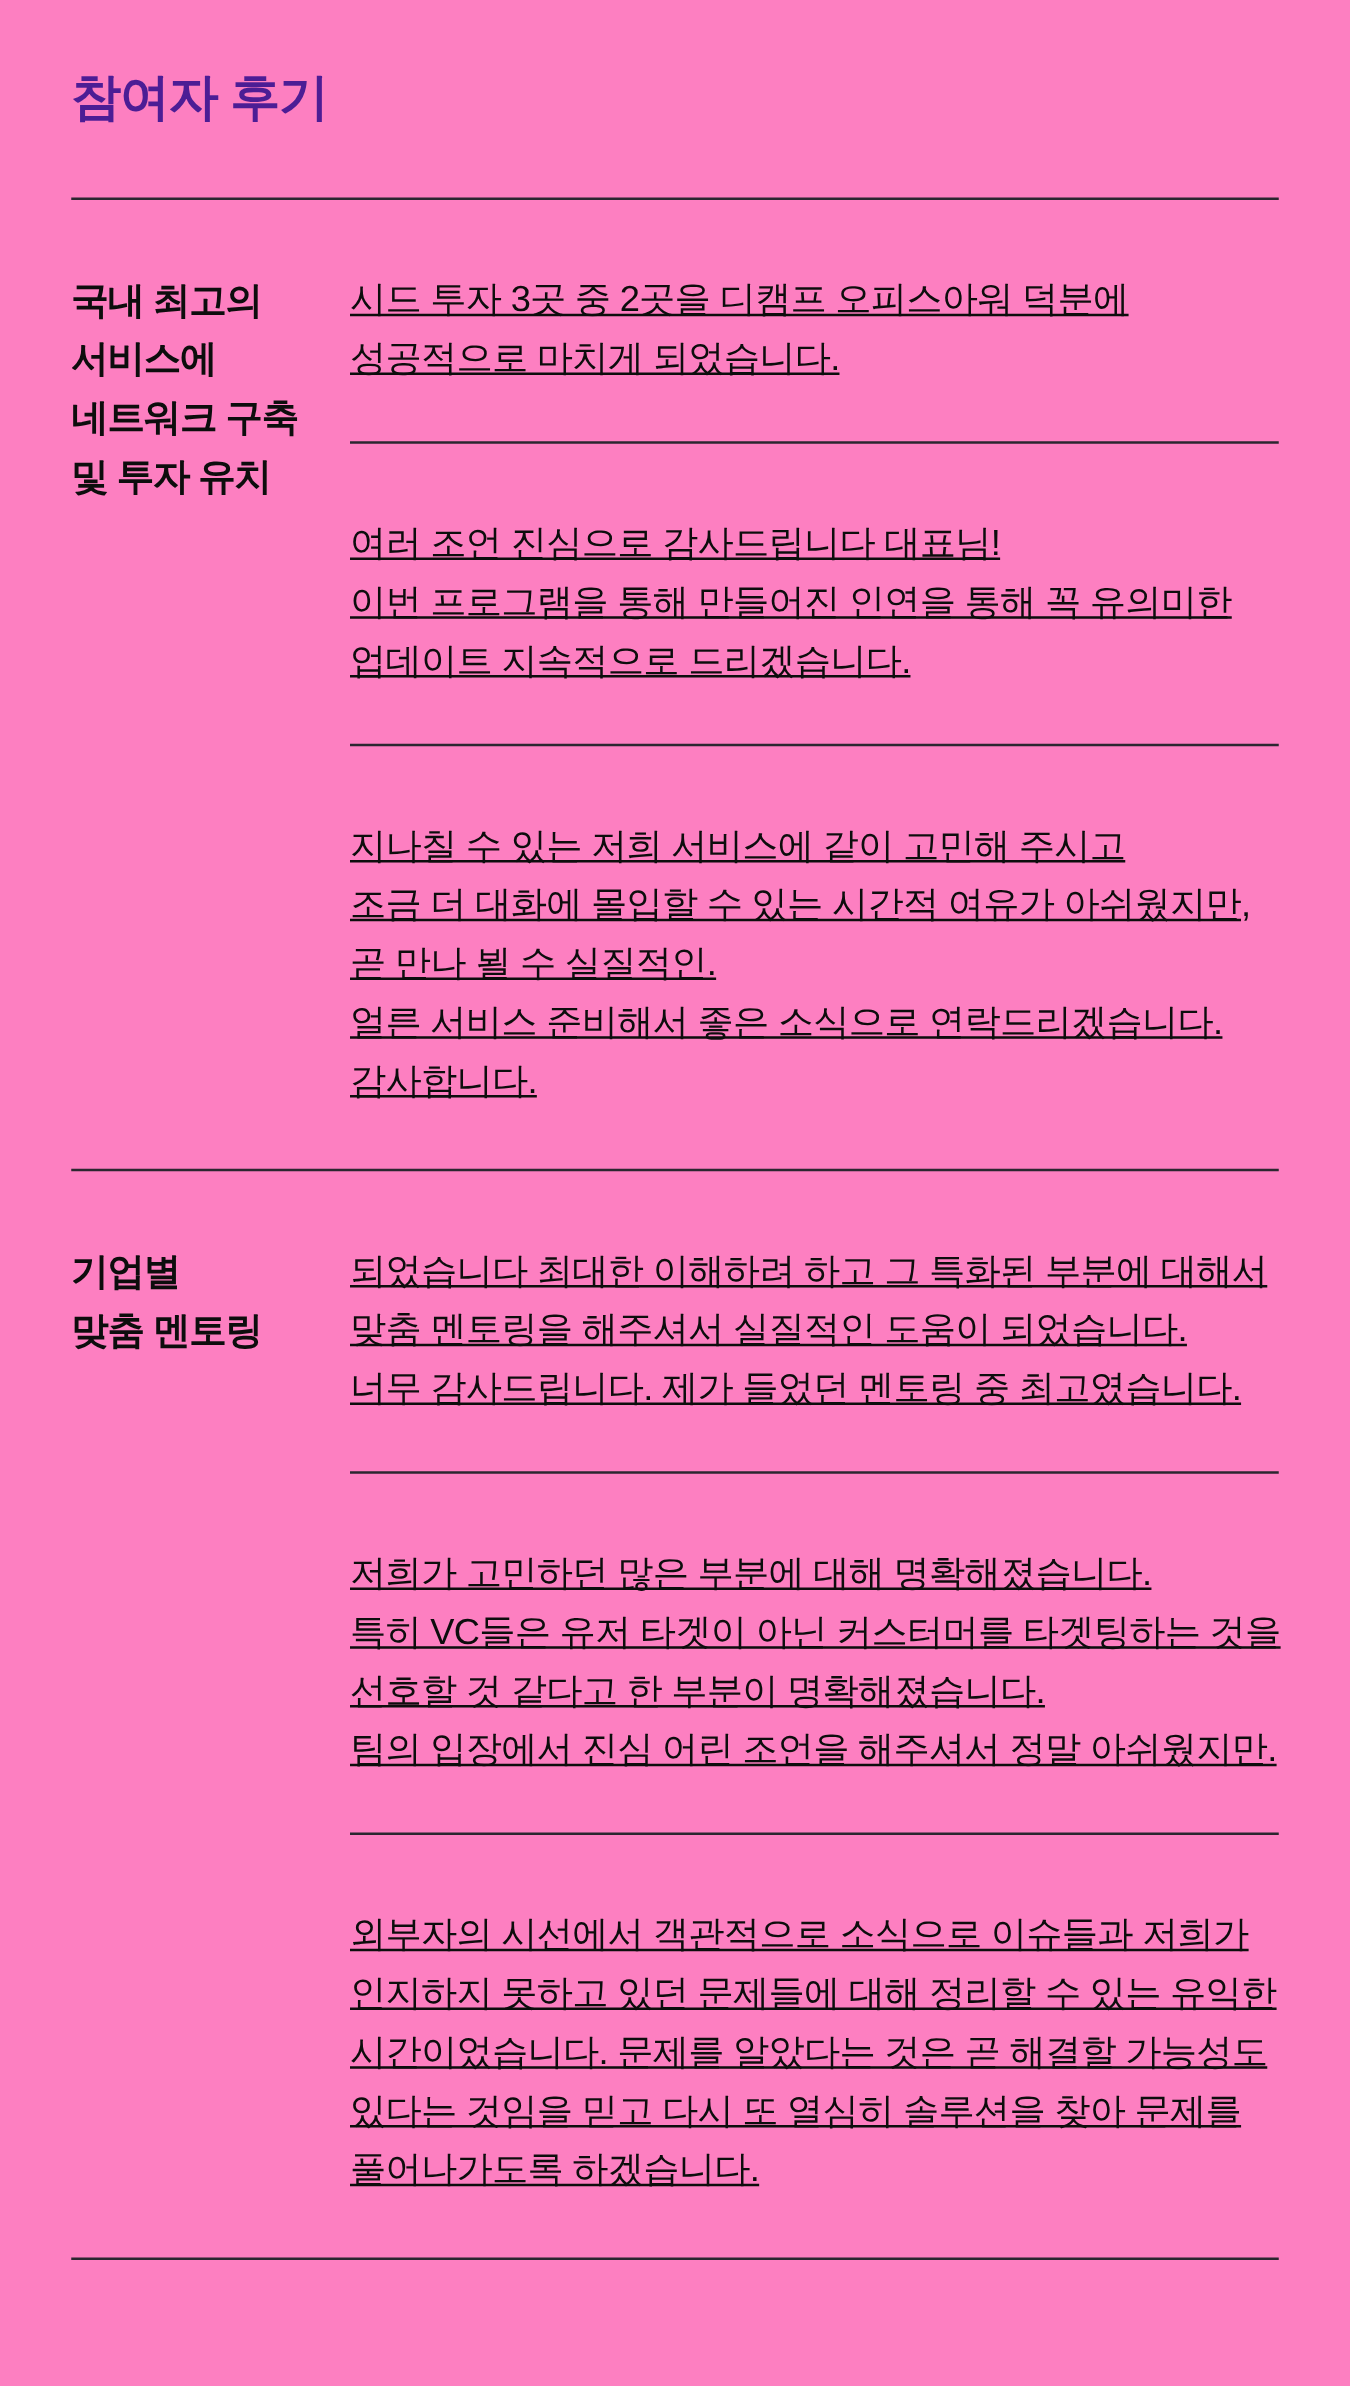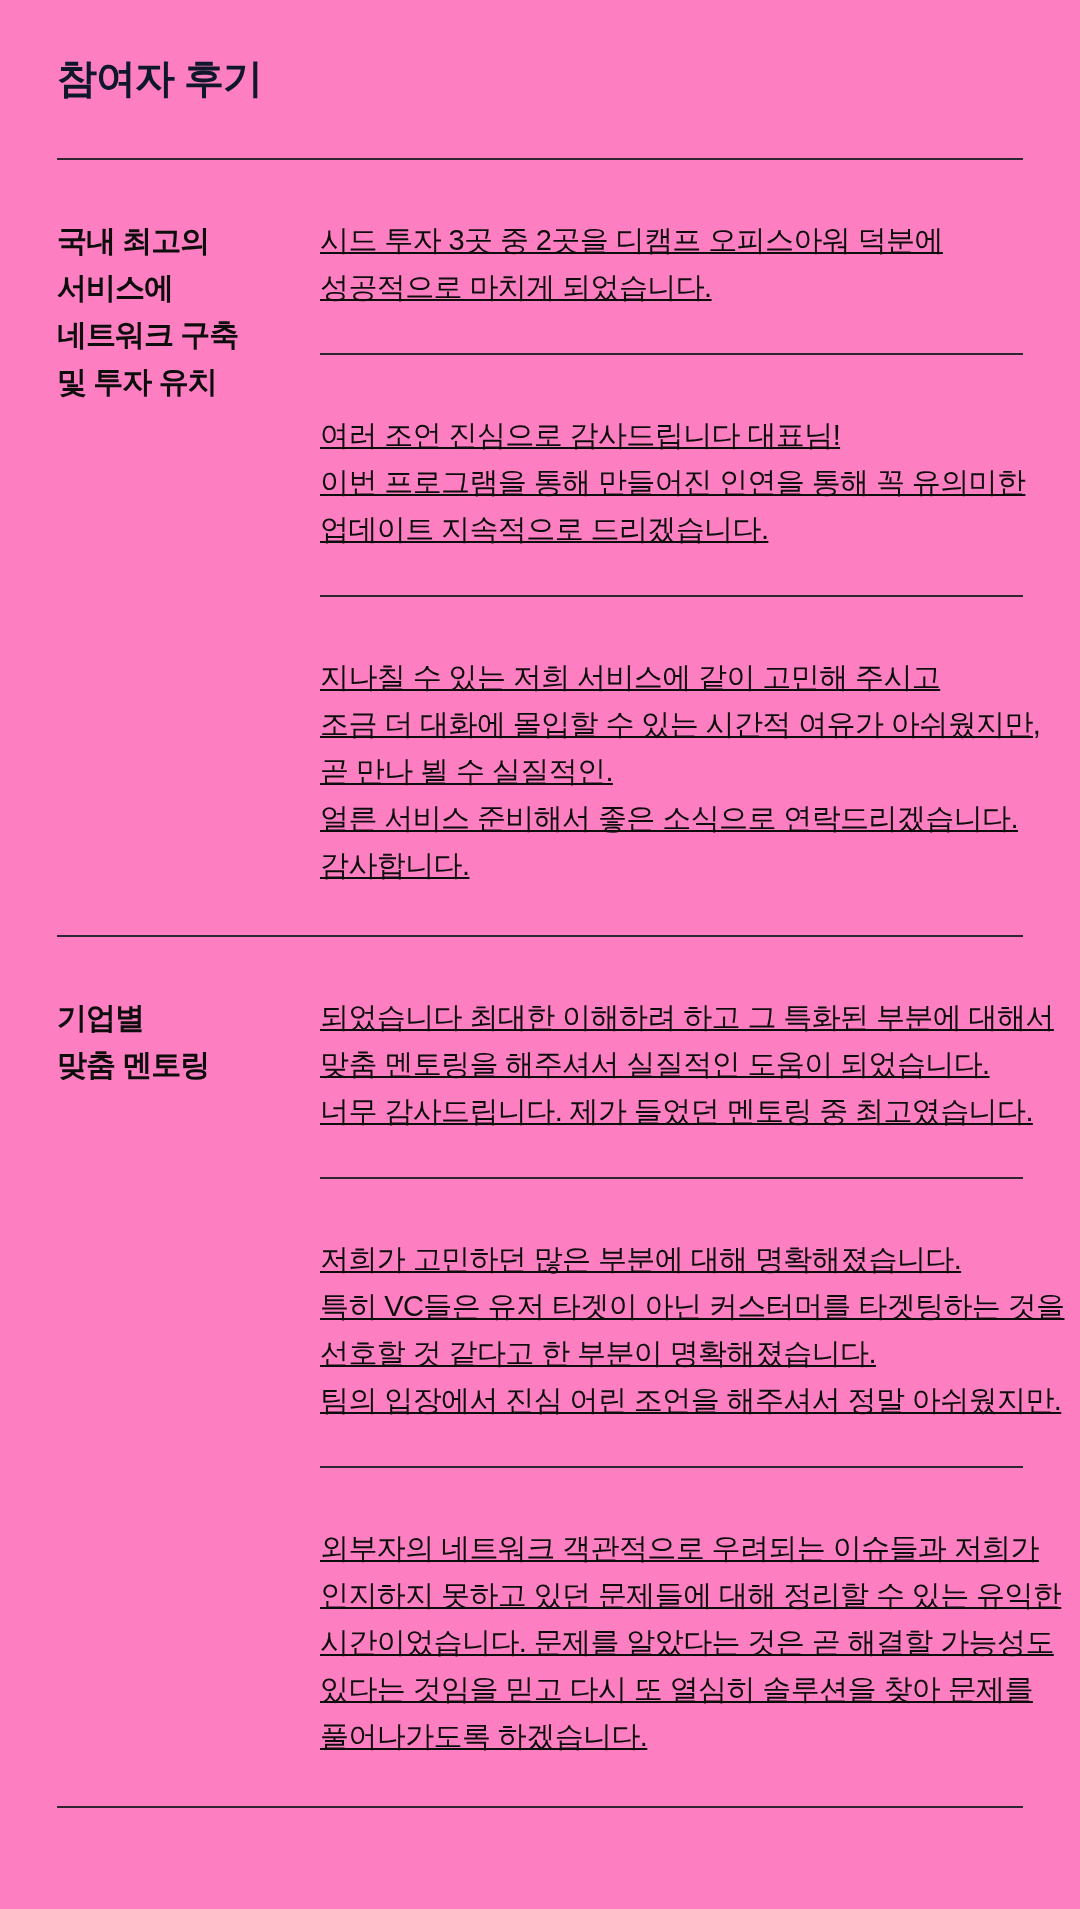--- a/index.html
+++ b/index.html
@@ -16,36 +16,35 @@
     width: 1080px;
     height: 1909px;
     padding: 54px 57px 58px 57px;
   }
   .page-title {
     margin: 0;
     font-size: 40px;
     line-height: 48px;
     font-weight: 800;
     letter-spacing: -1px;
-    color: #0f172a;
+    color: #4c1d95;
   }
   hr.main-divider {
     border: none;
     border-top: 2px solid #2b2630;
     margin: 56px 0 0 0;
   }
   hr.main-divider.after-row {
     margin-top: 46px;
   }
   .row {
     margin-top: 57px;
     display: grid;
     grid-template-columns: 223px 1fr;
     align-items: start;
-    gap: 40px;
   }
   .row-label {
     font-size: 30px;
     line-height: 47px;
     font-weight: 800;
     letter-spacing: -1px;
     padding-top: 0;
   }
   .row-label .label-line { display: block; }
   .testimonials { min-width: 0; text-decoration: underline; }
@@ -116,21 +115,21 @@
       </p>
       <hr class="sub-divider">
       <p class="testimonial">
         <span class="t-line">저희가 고민하던 많은 부분에 대해 명확해졌습니다.</span>
         <span class="t-line">특히 VC들은 유저 타겟이 아닌 커스터머를 타겟팅하는 것을</span>
         <span class="t-line">선호할 것 같다고 한 부분이 명확해졌습니다.</span>
         <span class="t-line">팀의 입장에서 진심 어린 조언을 해주셔서 정말 아쉬웠지만.</span>
       </p>
       <hr class="sub-divider">
       <p class="testimonial">
-        <span class="t-line">외부자의 네트워크 객관적으로 우려되는 이슈들과 저희가</span>
+        <span class="t-line">외부자의 시선에서 객관적으로 소식으로 이슈들과 저희가</span>
         <span class="t-line">인지하지 못하고 있던 문제들에 대해 정리할 수 있는 유익한</span>
         <span class="t-line">시간이었습니다. 문제를 알았다는 것은 곧 해결할 가능성도</span>
         <span class="t-line">있다는 것임을 믿고 다시 또 열심히 솔루션을 찾아 문제를</span>
         <span class="t-line">풀어나가도록 하겠습니다.</span>
       </p>
     </div>
   </section>
 
   <hr class="main-divider after-row">
 

